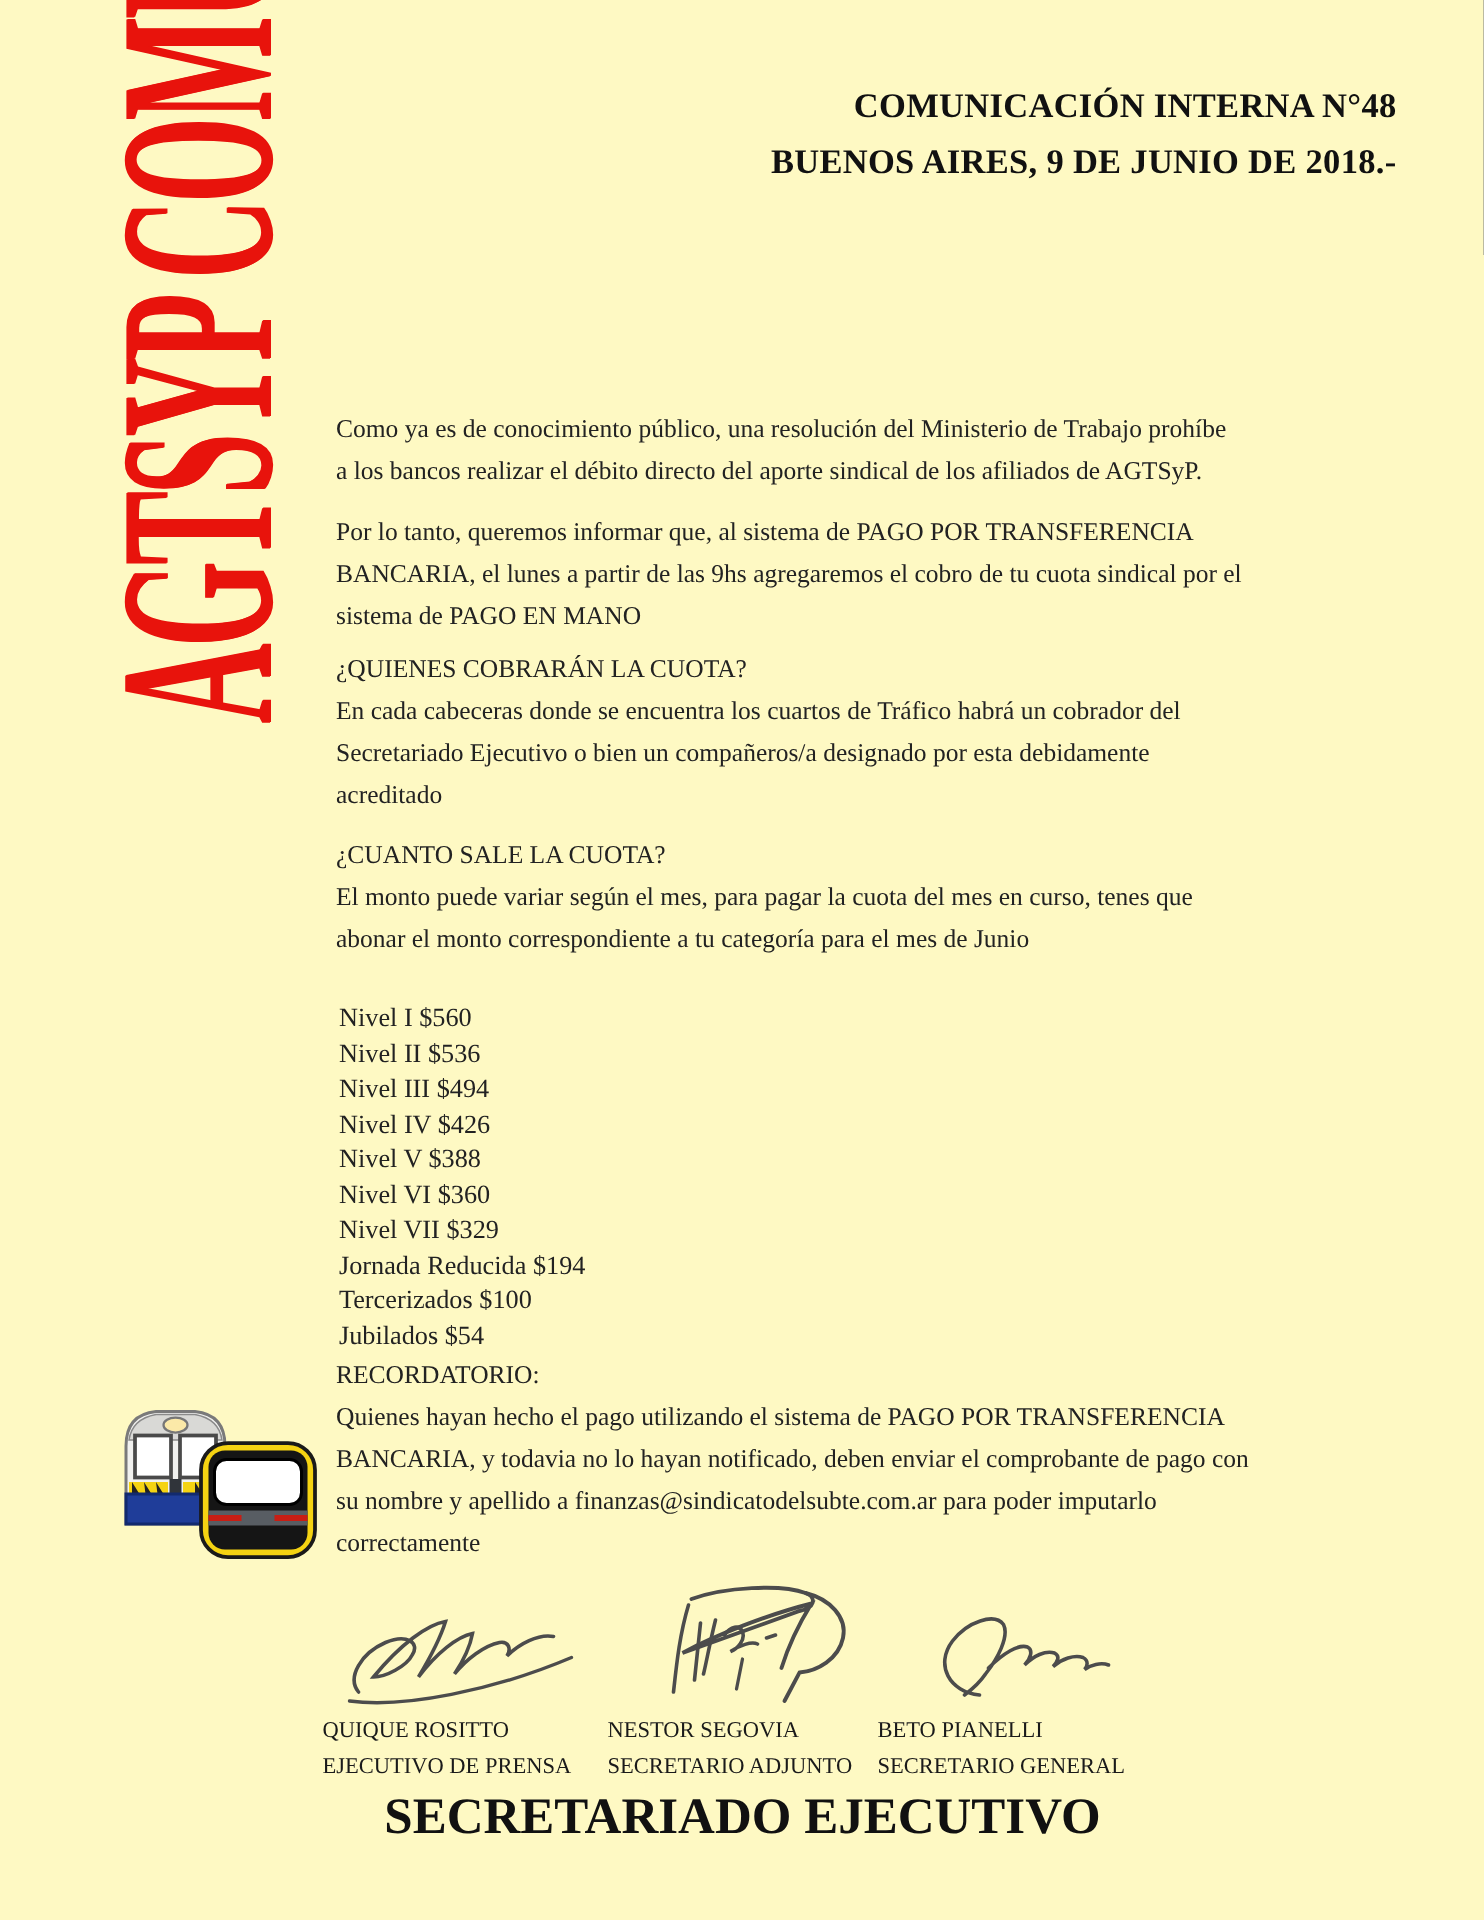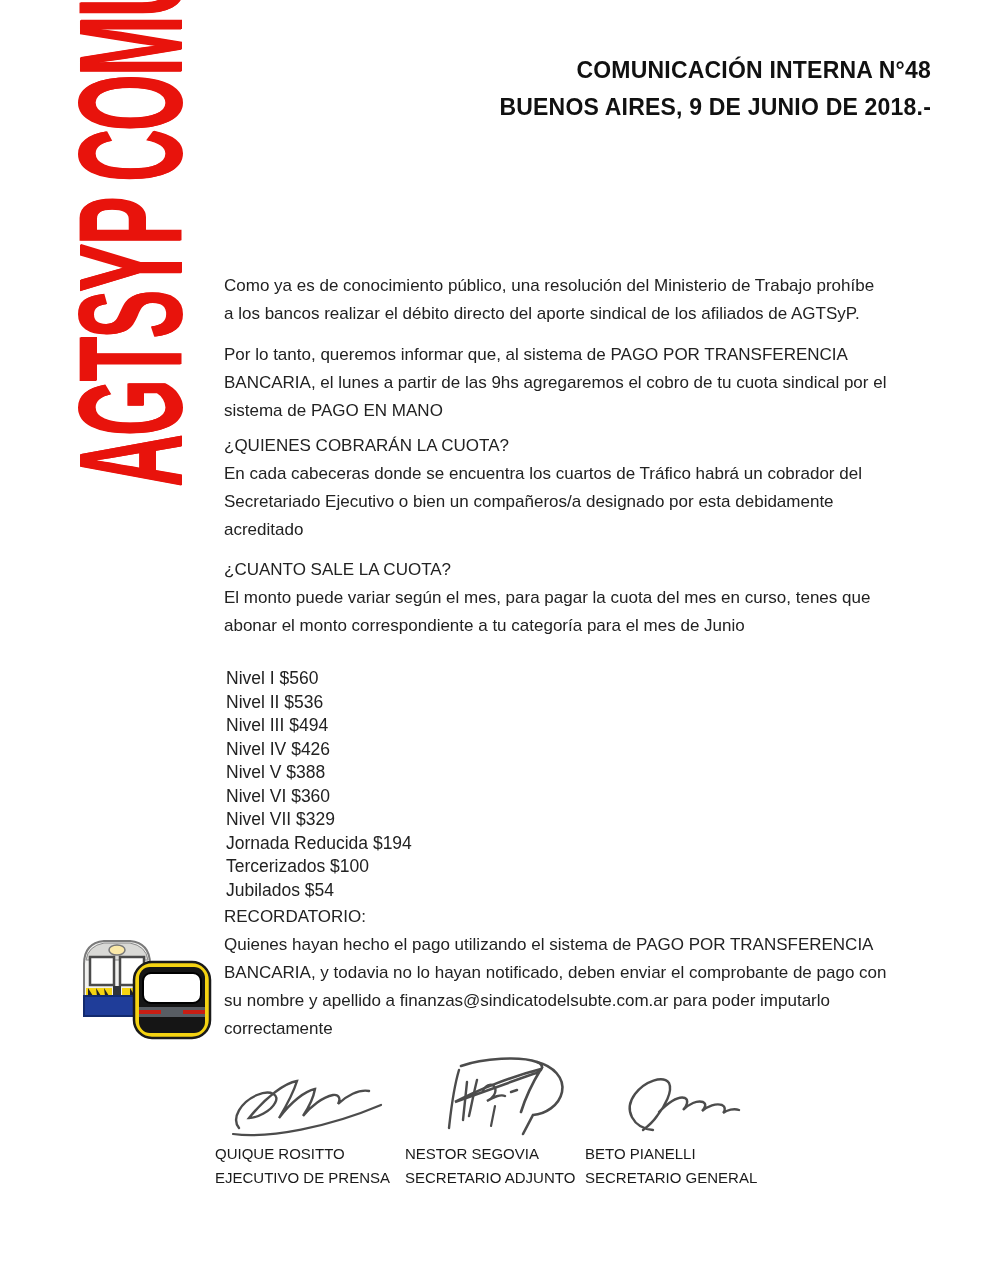--- a/index.html
+++ b/index.html
@@ -1,19 +1,19 @@
 <!DOCTYPE html>
 <html><head>
 <meta charset="utf-8">
 <style>
   html,body { margin:0; padding:0; background:#888; }
   .page {
     position:relative; width:989px; height:1280px; margin:0 auto;
-    background:#ffffff; overflow:hidden;
-    font-family:Liberation Sans, sans-serif; color:#1c1c1c;
+    background:#fef9c3; overflow:hidden;
+    font-family:Liberation Serif, serif; color:#1c1c1c;
   }
 
   
   .doc-header {
     position:absolute; top:52px; right:58px; text-align:right;
     font-weight:bold; font-size:23px; line-height:37px; color:#111;
     letter-spacing:0.2px;
   }
 
   
@@ -158,14 +158,15 @@
         <path d="M36,10 C58,2 96,0 112,6 C120,9 118,16 108,18 L30,46 C52,34 88,20 116,13 C108,26 100,43 96,56" fill="none" stroke="#4c4c4c" stroke-width="2.6" stroke-linecap="round"></path>
         <path d="M34,14 C28,34 26,54 24,72 M42,26 L38,64 M52,24 C48,40 46,52 44,60 M58,34 C62,28 68,27 70,32 C72,37 67,43 62,45 C68,41 76,38 80,40 M86,36 l6,-2" fill="none" stroke="#4c4c4c" stroke-width="2.4" stroke-linecap="round"></path>
         <path d="M112,6 C128,10 140,22 137,36 C134,50 120,58 108,59 L98,78" fill="none" stroke="#4c4c4c" stroke-width="2.6" stroke-linecap="round"></path>
         <path d="M70,50 L66,70" fill="none" stroke="#4c4c4c" stroke-width="2.2" stroke-linecap="round"></path>
       </svg>
     </div>
     <div class="sig-name">NESTOR SEGOVIA</div>
     <div class="sig-role">SECRETARIO ADJUNTO</div>
   </div>
 
+  <div class="doc-footer">SECRETARIADO EJECUTIVO</div>
 
 </div>
 
 </body></html>

